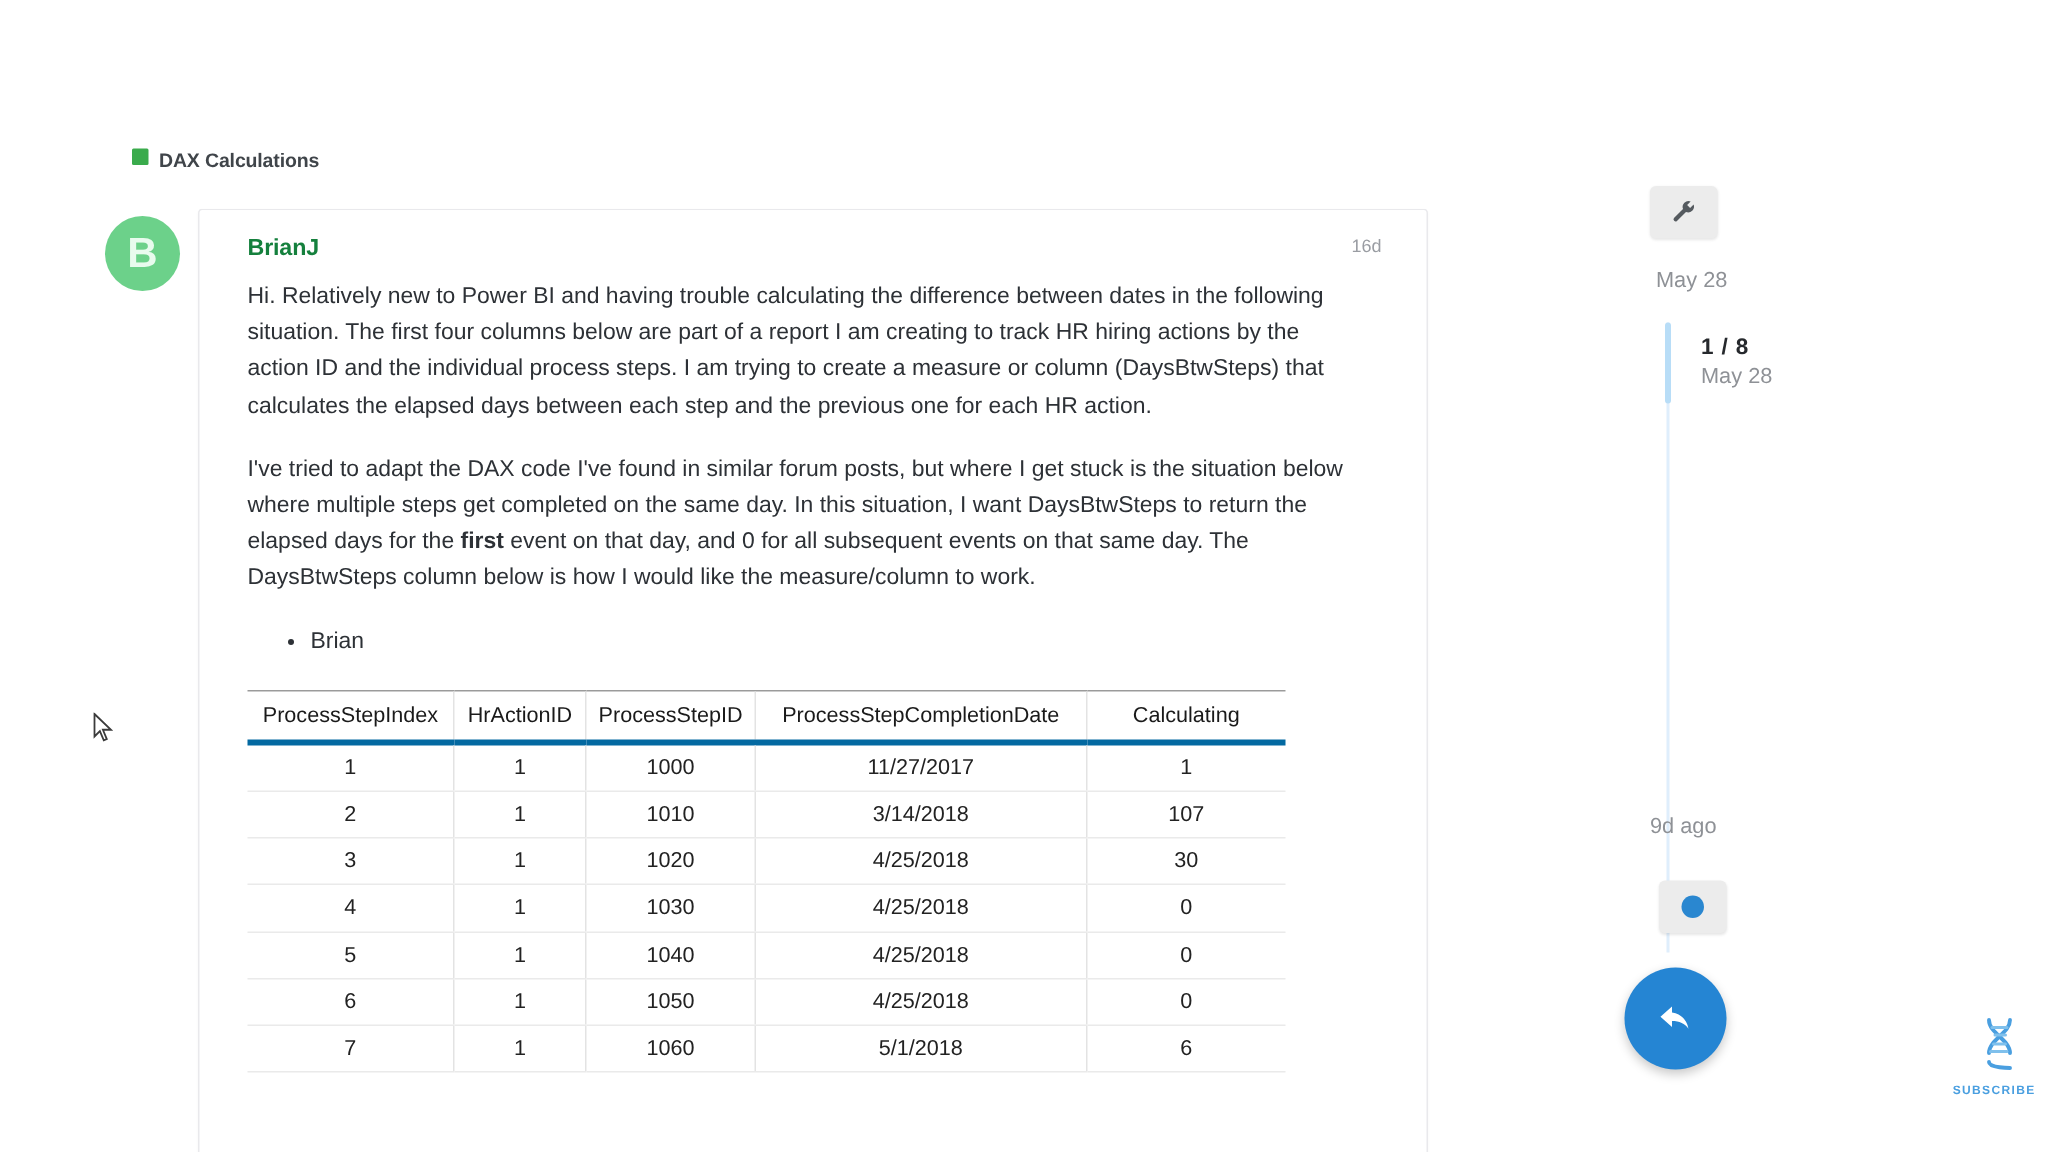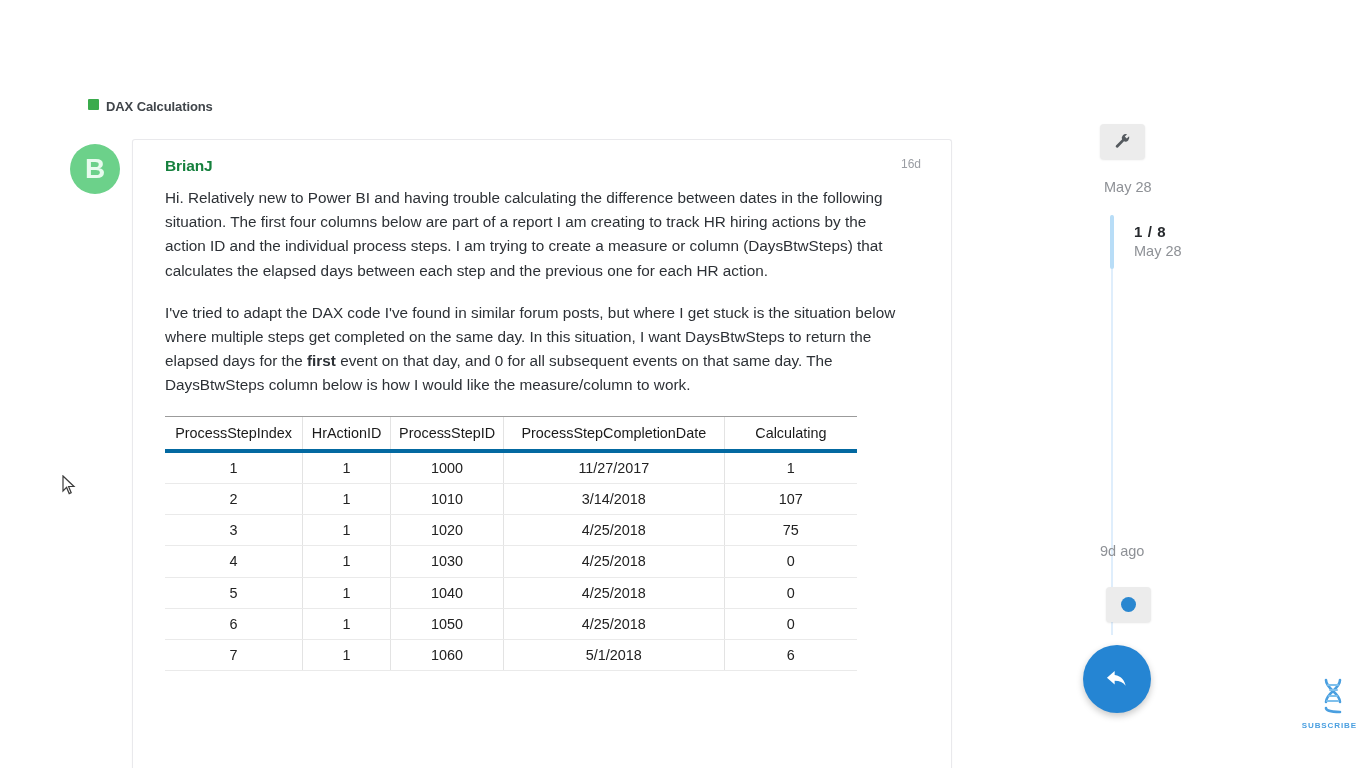--- a/index.html
+++ b/index.html
@@ -317,20 +317,23 @@
     <div class="post-head">
       <span class="post-author">BrianJ</span>
       <span class="post-time">16d</span>
     </div>
 
     <div class="post-body">
       <div id="paragraphs">
           <p><span>Hi. Relatively new to Power BI and having trouble calculating the difference between dates in the following situation. The first four columns below are part of a report I am creating to track HR hiring actions by the action ID and the individual process steps. I am trying to create a measure or column (DaysBtwSteps) that calculates the elapsed days between each step and the previous one for each HR action.</span></p>
           <p><span>I've tried to adapt the DAX code I've found in similar forum posts, but where I get stuck is the situation below where multiple steps get completed on the same day. In this situation, I want DaysBtwSteps to return the elapsed days for the </span><b>first</b><span> event on that day, and 0 for all subsequent events on that same day. The DaysBtwSteps column below is how I would like the measure/column to work.</span></p>
         </div>
+      <ul class="sig-list" id="sig-list">
+          <li>Brian</li>
+        </ul>
 
       <table class="data-table">
         <colgroup>
           <col class="col-idx">
             <col class="col-hr">
             <col class="col-pid">
             <col class="col-date">
             <col class="col-days">
         </colgroup>
         <thead>
@@ -355,21 +358,21 @@
               <td>1</td>
               <td>1010</td>
               <td>3/14/2018</td>
               <td>107</td>
             </tr>
             <tr>
               <td>3</td>
               <td>1</td>
               <td>1020</td>
               <td>4/25/2018</td>
-              <td>75</td>
+              <td>30</td>
             </tr>
             <tr>
               <td>4</td>
               <td>1</td>
               <td>1030</td>
               <td>4/25/2018</td>
               <td>0</td>
             </tr>
             <tr>
               <td>5</td>

